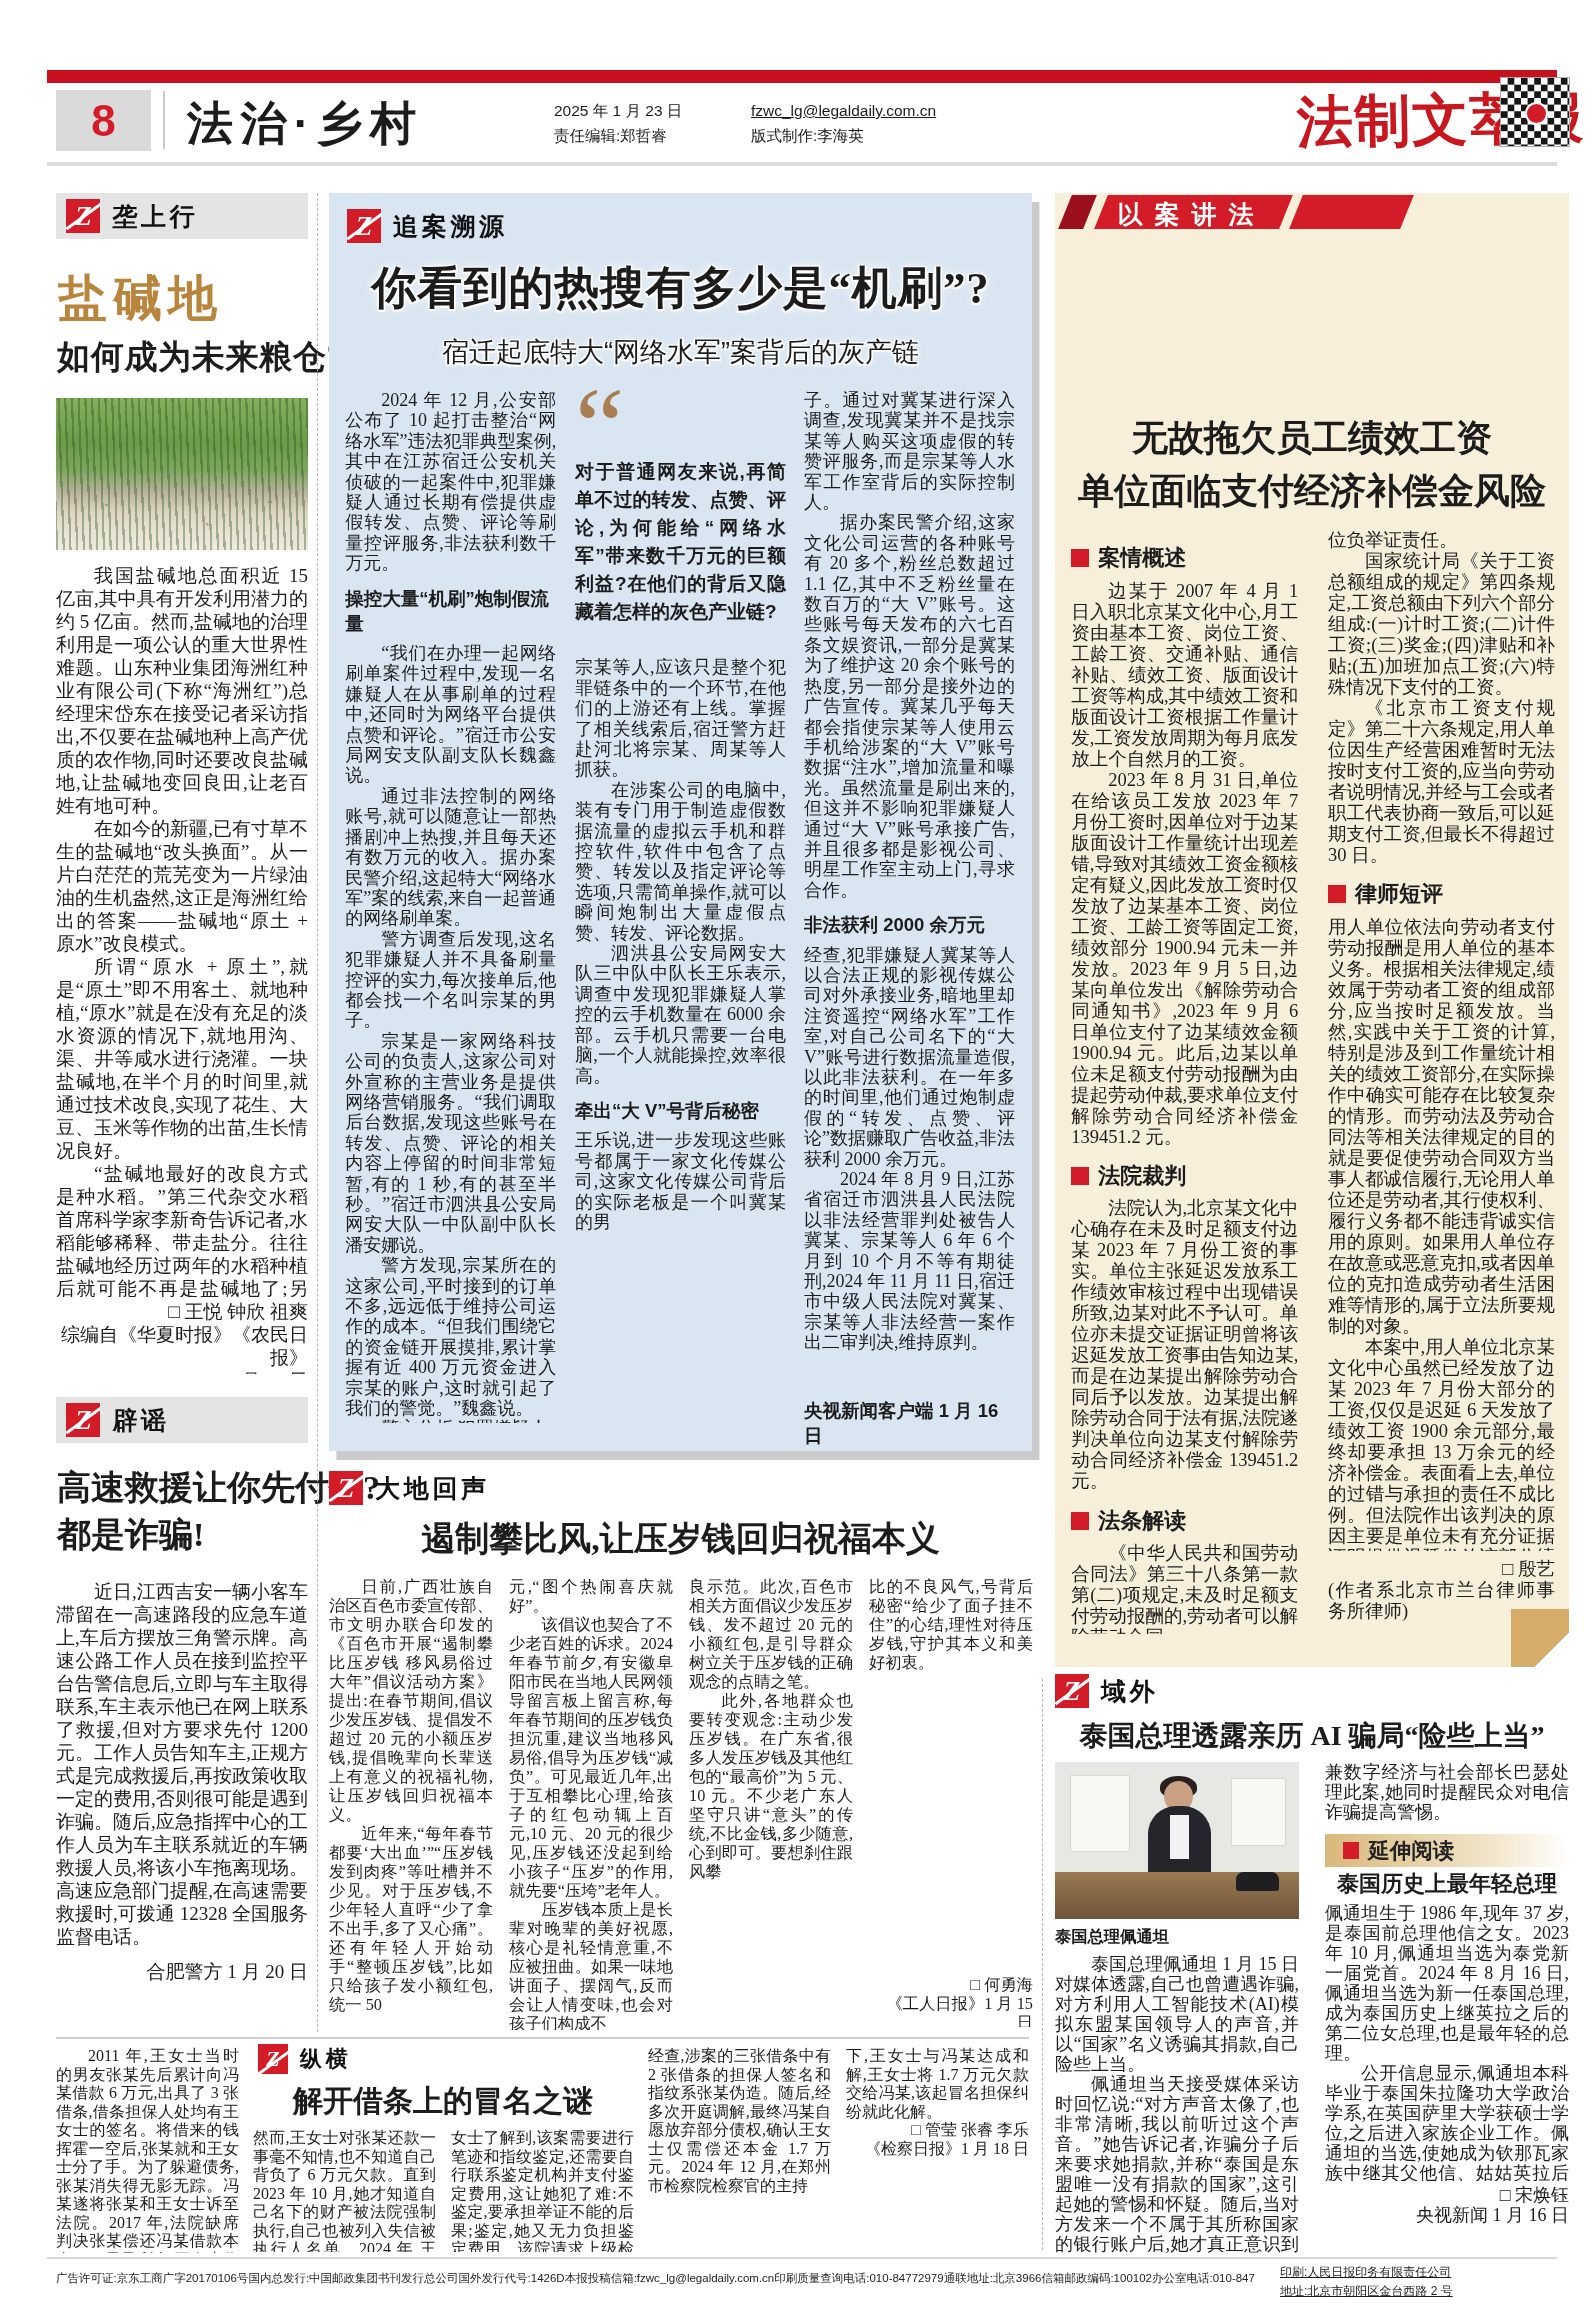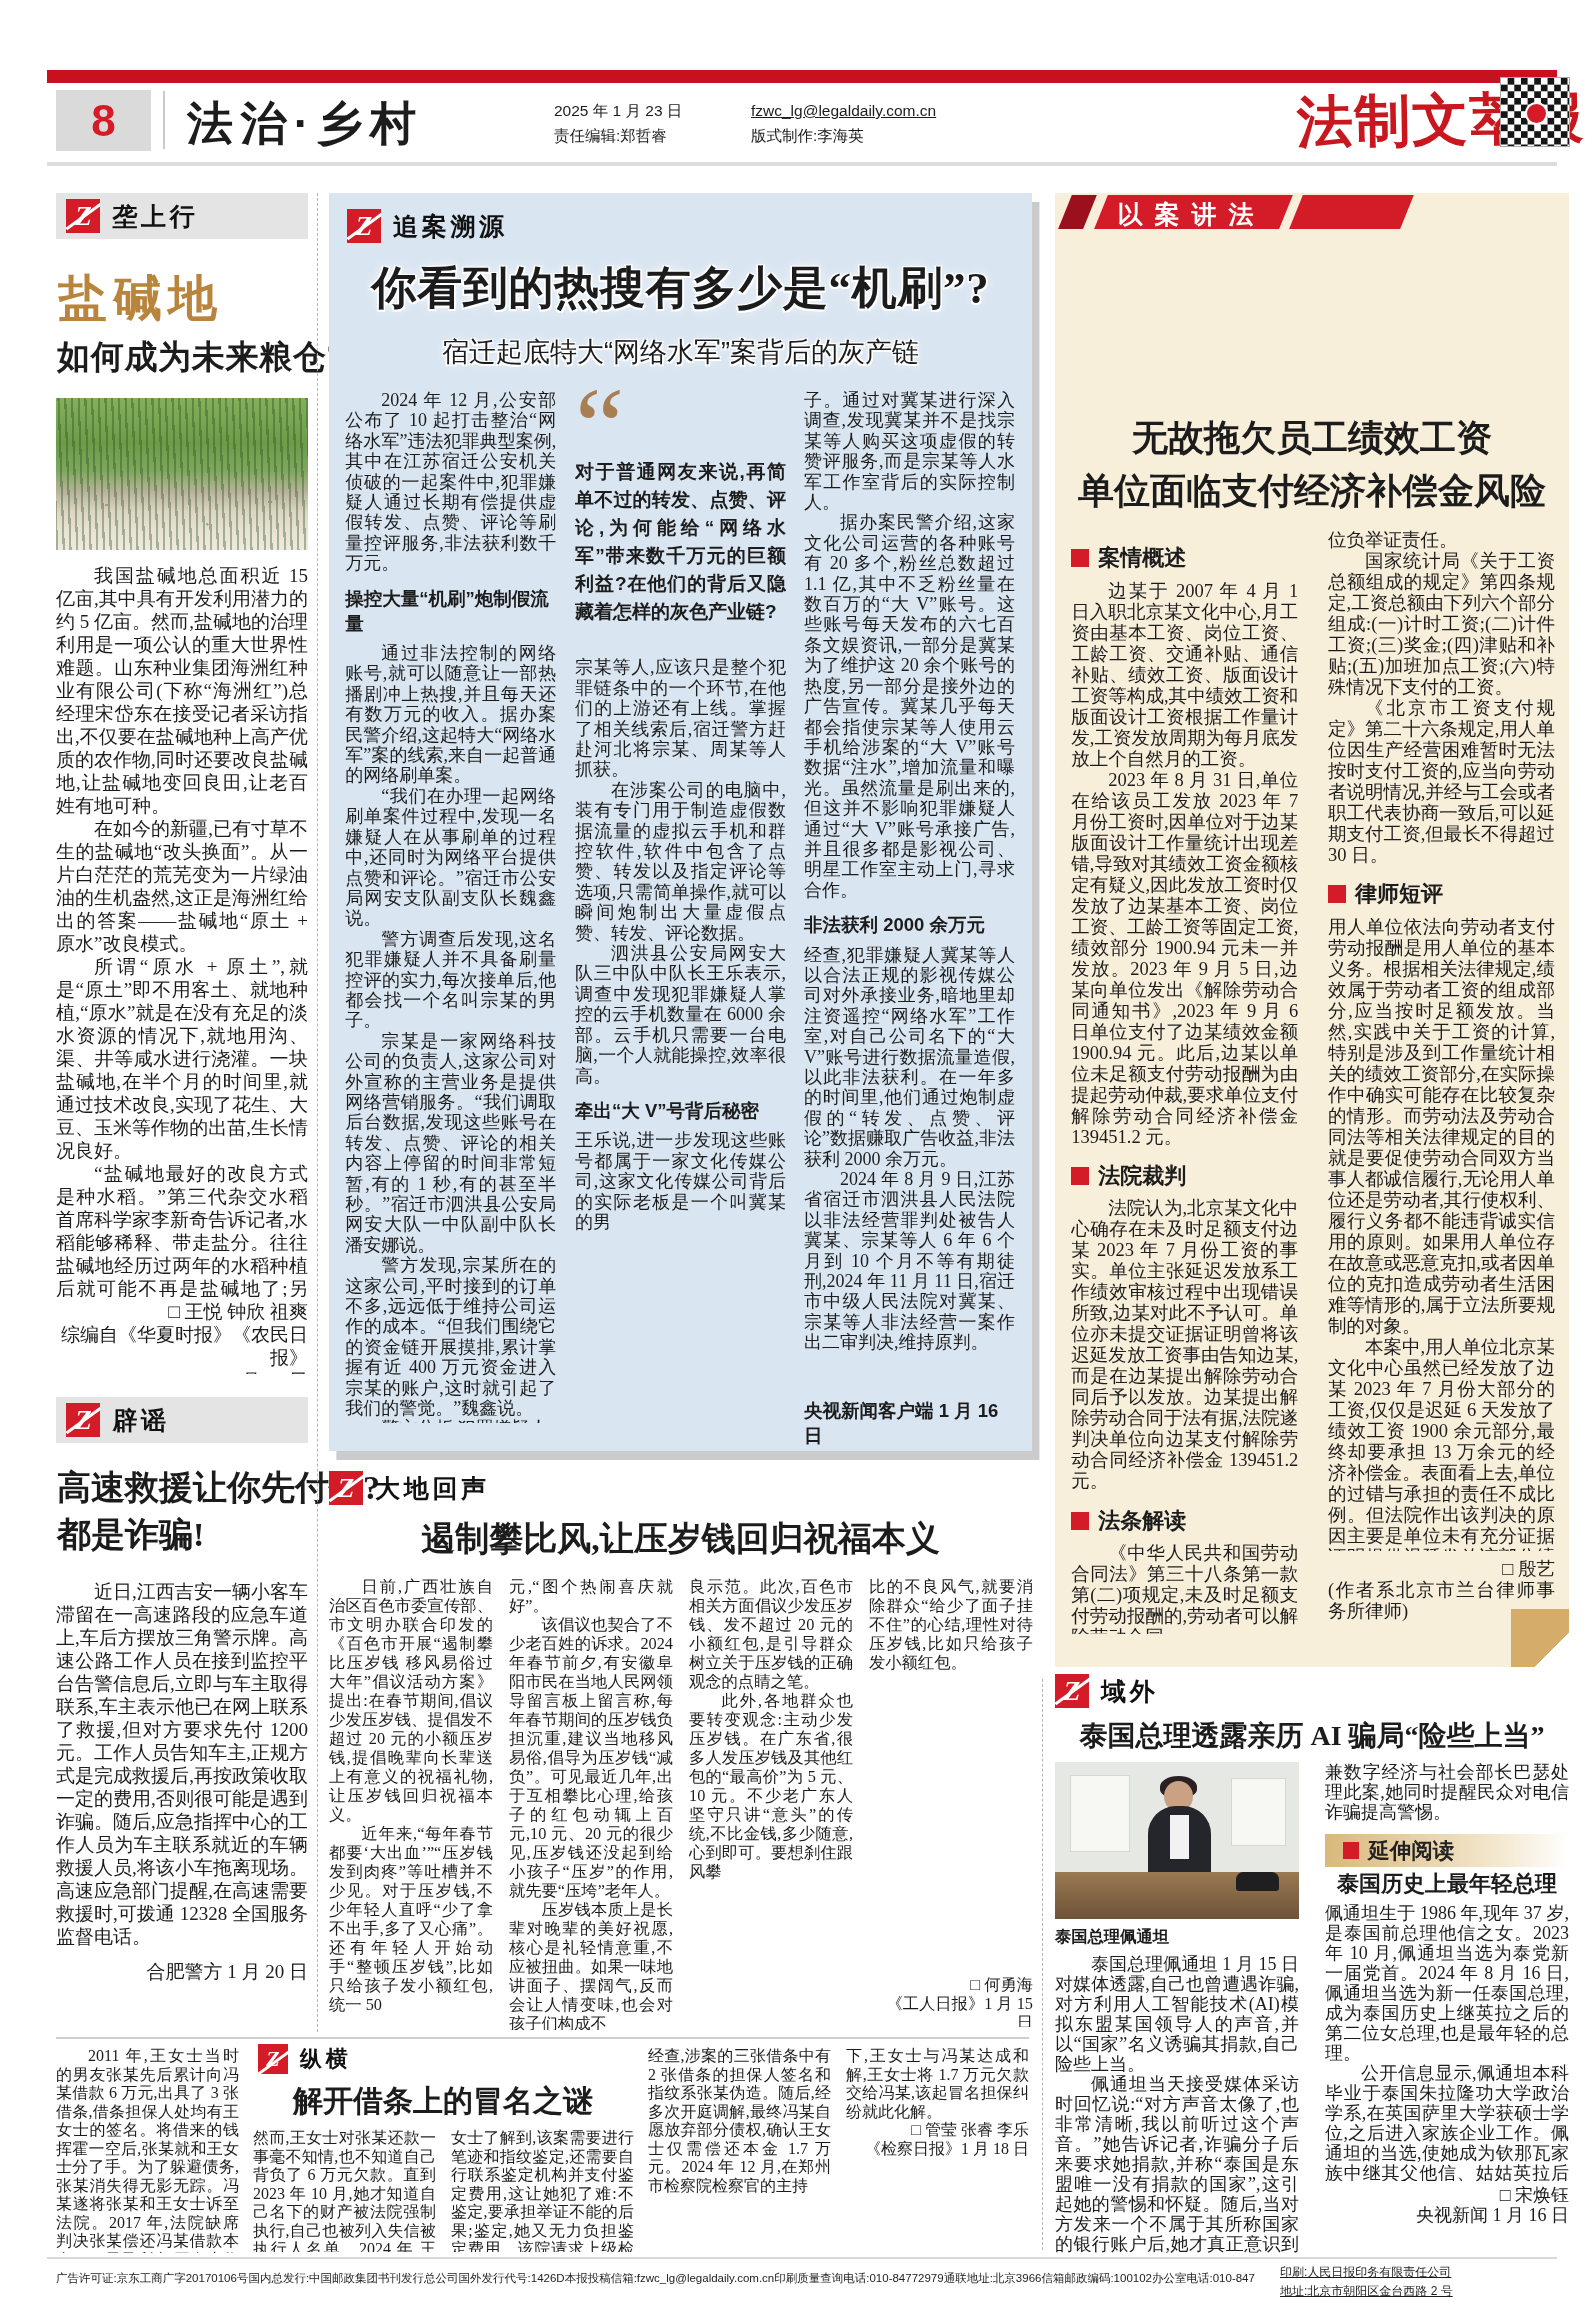--- a/index.html
+++ b/index.html
@@ -161,22 +161,22 @@
     </div>
     <div class="serif glow" style="position:absolute;left:0;top:65px;width:100%;text-align:center;font-weight:700;font-size:45px;letter-spacing:0.7px;">你看到的热搜有多少是“机刷”?</div>
     <div class="sans glow" style="position:absolute;left:0;top:141px;width:100%;text-align:center;font-weight:400;font-size:27px;">宿迁起底特大“网络水军”案背后的灰产链</div>
 
     <div class="col bt-center" style="position:absolute;left:16.3px;top:197px;width:211px;height:1033px;">
       <div>
           <p>2024 年 12 月,公安部公布了 10 起打击整治“网络水军”违法犯罪典型案例,其中在江苏宿迁公安机关侦破的一起案件中,犯罪嫌疑人通过长期有偿提供虚假转发、点赞、评论等刷量控评服务,非法获利数千万元。</p>
         </div>
       <h4 class="chead">操控大量“机刷”炮制假流量</h4>
       <div>
+          <p>“我们在办理一起网络刷单案件过程中,发现一名嫌疑人在从事刷单的过程中,还同时为网络平台提供点赞和评论。”宿迁市公安局网安支队副支队长魏鑫说。</p>
           <p>通过非法控制的网络账号,就可以随意让一部热播剧冲上热搜,并且每天还有数万元的收入。据办案民警介绍,这起特大“网络水军”案的线索,来自一起普通的网络刷单案。</p>
-          <p>“我们在办理一起网络刷单案件过程中,发现一名嫌疑人在从事刷单的过程中,还同时为网络平台提供点赞和评论。”宿迁市公安局网安支队副支队长魏鑫说。</p>
           <p>警方调查后发现,这名犯罪嫌疑人并不具备刷量控评的实力,每次接单后,他都会找一个名叫宗某的男子。</p>
           <p>宗某是一家网络科技公司的负责人,这家公司对外宣称的主营业务是提供网络营销服务。“我们调取后台数据,发现这些账号在转发、点赞、评论的相关内容上停留的时间非常短暂,有的 1 秒,有的甚至半秒。”宿迁市泗洪县公安局网安大队一中队副中队长潘安娜说。</p>
           <p>警方发现,宗某所在的这家公司,平时接到的订单不多,远远低于维持公司运作的成本。“但我们围绕它的资金链开展摸排,累计掌握有近 400 万元资金进入宗某的账户,这时就引起了我们的警觉。”魏鑫说。</p>
           <p>警方分析,犯罪嫌疑人</p>
         </div>
     </div>
 
     <div class="col bt-center cont" style="position:absolute;left:246px;top:197px;width:211px;height:1033px;">
       <div class="qicon">“</div>
       <div class="pquote">对于普通网友来说,再简单不过的转发、点赞、评论,为何能给“网络水军”带来数千万元的巨额利益?在他们的背后又隐藏着怎样的灰色产业链?</div>
@@ -286,21 +286,21 @@
       </div>
     </div>
   <div class="abs col bt-echo cont" style="left:689px;top:1577px;width:164px;height:453px;">
       <div>
         <p>良示范。此次,百色市相关方面倡议少发压岁钱、发不超过 20 元的小额红包,是引导群众树立关于压岁钱的正确观念的点睛之笔。</p>
         <p>此外,各地群众也要转变观念:主动少发压岁钱。在广东省,很多人发压岁钱及其他红包的“最高价”为 5 元、10 元。不少老广东人坚守只讲“意头”的传统,不比金钱,多少随意,心到即可。要想刹住跟风攀</p>
       </div>
     </div>
   <div class="abs col bt-echo cont" style="left:869px;top:1577px;width:164px;height:392px;">
       <div>
-        <p>比的不良风气,就要消除群众“给少了面子挂不住”的心结,理性对待压岁钱,比如只给孩子发小额红包。</p>
+        <p>比的不良风气,号背后秘密“给少了面子挂不住”的心结,理性对待压岁钱,守护其本义和美好初衷。</p>
       </div>
     </div>
   <div class="abs col bt-echo" style="left:869px;top:1975px;width:164px;height:52px;">
     <div class="by">□ 何勇海</div>
     <div class="by">《工人日报》1 月 15 日</div>
   </div>
 
   <div class="abs" style="left:56px;top:2037px;width:973px;height:1.5px;background:#cfcfcf;"></div>
 
   <div class="abs col bt-iou" style="left:56px;top:2047px;width:183px;height:206px;">

